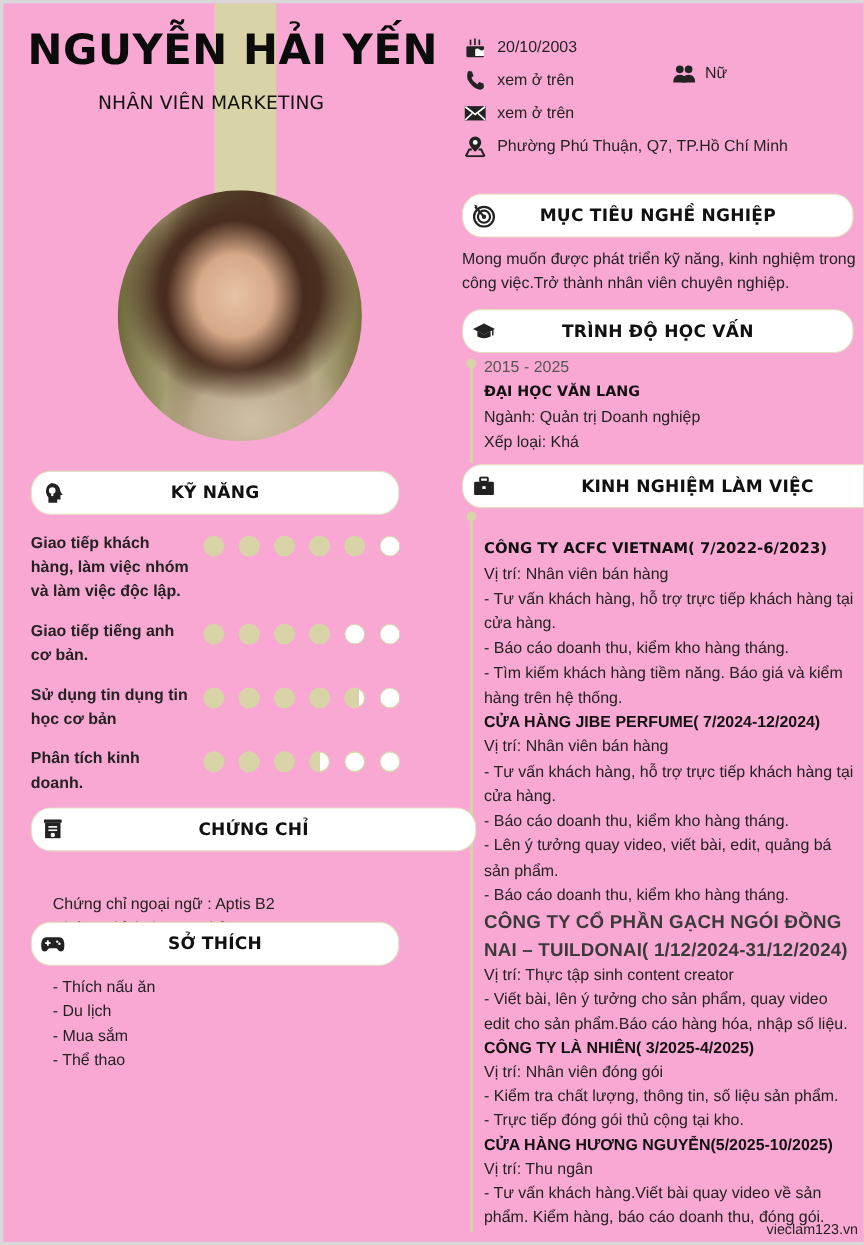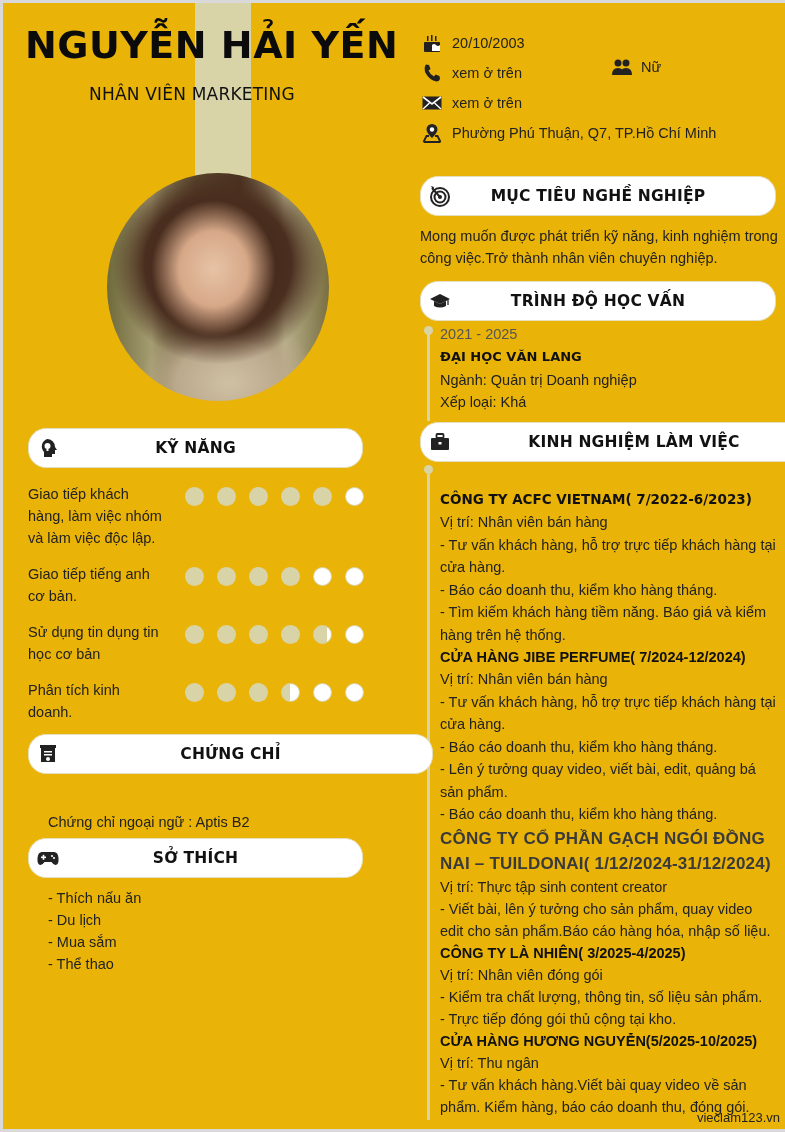--- a/index.html
+++ b/index.html
@@ -1,20 +1,20 @@
 <!DOCTYPE html>
 <html><head>
 <meta charset="utf-8">
 <style>
   * { box-sizing: border-box; margin: 0; padding: 0; }
   html, body { width: 785px; height: 1132px; background: #d9d9d9; overflow: hidden; }
   body { font-family: "Liberation Sans", sans-serif; color: #222; }
   .page {
     position: absolute; left: 3px; top: 3px; width: 782px; height: 1126px;
-    background: #eab308; overflow: hidden;
+    background: #f9a8d4; overflow: hidden;
   }
   .accent-bar {
     position: absolute; left: 192px; top: 0; width: 56px; height: 175px;
     background: #d8d4a8;
   }
   .name {
     position: absolute; left: 22px; top: 20px; width: 340px;
     font-family: "DejaVu Sans", sans-serif; font-weight: bold;
     font-size: 38px; letter-spacing: 0.5px; color: #0b0b0b; white-space: nowrap;
   }
@@ -44,21 +44,21 @@
   }
   .section-head .ico { position: absolute; left: 8px; top: 8px; width: 22px; height: 22px; display: flex; align-items: center; justify-content: center; }
   .section-head .title {
     width: 100%; text-align: center;
     font-family: "DejaVu Sans", sans-serif; font-weight: bold; font-size: 15.5px; color: #111;
     letter-spacing: 0.2px;
   }
   .para { position: absolute; font-size: 14.5px; line-height: 22px; color: #222; }
 
   .skills { position: absolute; left: 25px; top: 480px; width: 340px; }
-  .skill-row { position: relative; }
+  .skill-row { position: relative; font-weight: bold; }
   .skill-label { width: 150px; font-size: 14.5px; line-height: 22px; color: #222; }
   .dots { position: absolute; left: 157px; top: 4px; display: flex; gap: 13px; }
   .dot { width: 19px; height: 19px; border-radius: 50%; background: #d8d4a8; }
   .dot.empty { background: #fff; border: 1.3px solid #d8d4a8; }
   .dot.half { background: linear-gradient(90deg, #d8d4a8 50%, #fff 50%); border: 1.3px solid #d8d4a8; }
   .dot.mostly { background: linear-gradient(90deg, #d8d4a8 75%, #fff 75%); border: 1.3px solid #d8d4a8; }
 
   .timeline-line { position: absolute; width: 3px; background: #d8d4a8; }
   .timeline-dot { position: absolute; width: 9px; height: 9px; border-radius: 50%; background: #d8d4a8; }
 
@@ -170,21 +170,21 @@
           <path d="M11 2 L21 7 L11 12 L1 7z" fill="#222"></path>
           <path d="M5 9 v5 q6 3 12 0 v-5 l-6 3z" fill="#222"></path>
           <path d="M19 8 v5" stroke="#222" stroke-width="1.3"></path>
         </svg>
     </span>
     <div class="title">TRÌNH ĐỘ HỌC VẤN</div>
   </div>
   <div class="timeline-dot" style="left:421px; top:323px;"></div>
   <div class="timeline-line" style="left:424px; top:328px; height:90px;"></div>
   <div class="edu">
-    <div class="years">2021 - 2025</div>
+    <div class="years">2015 - 2025</div>
     <div class="school">ĐẠI HỌC VĂN LANG</div>
     <div class="line">Ngành: Quản trị Doanh nghiệp</div>
     <div class="line">Xếp loại: Khá</div>
   </div>
 
   <div class="section-head" style="left:417px; top:419px; width:428px;">
     <span class="ico">
       <svg width="20" height="18" viewBox="0 0 20 18">
           <rect x="6.5" y="1" width="7" height="4" rx="1" fill="none" stroke="#222" stroke-width="1.8"></rect>
           <rect x="1" y="5" width="18" height="12" rx="1" fill="#222"></rect>

